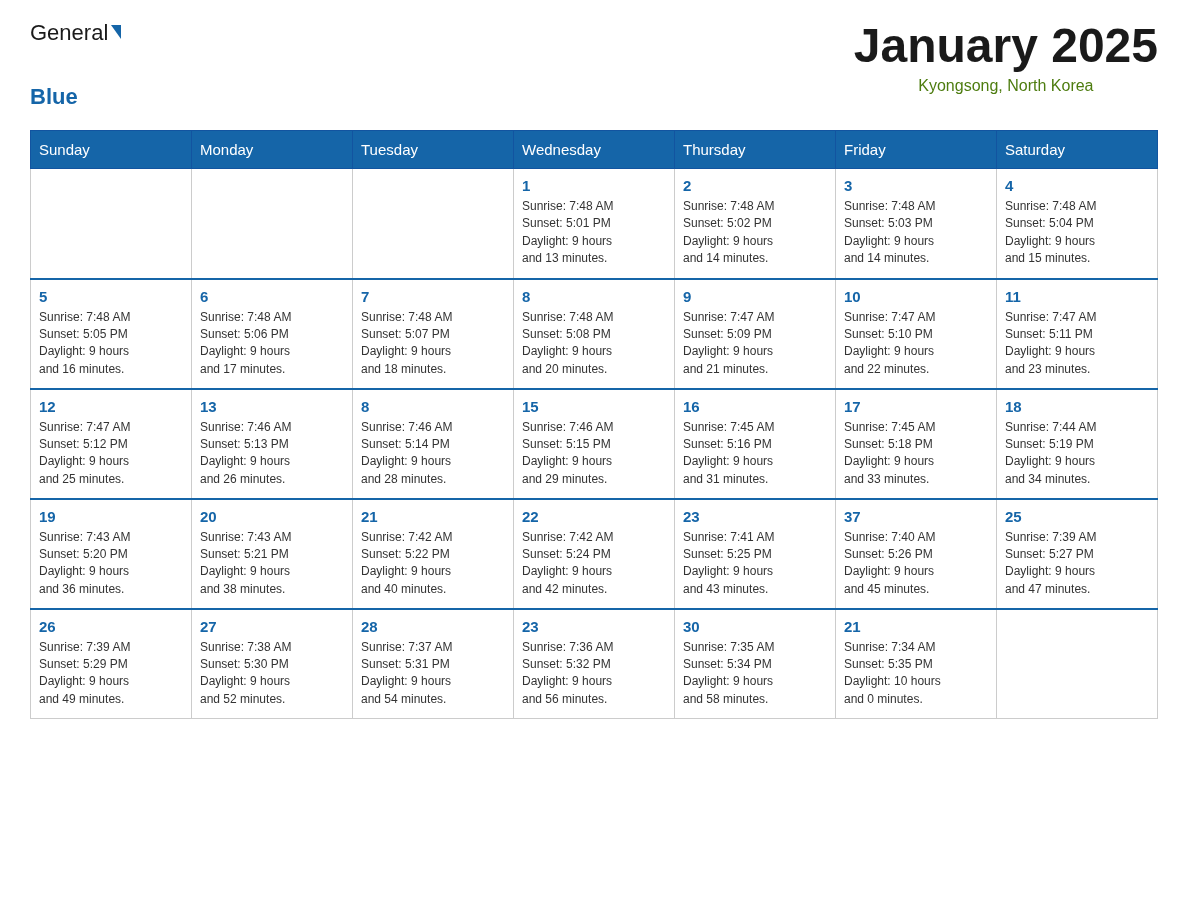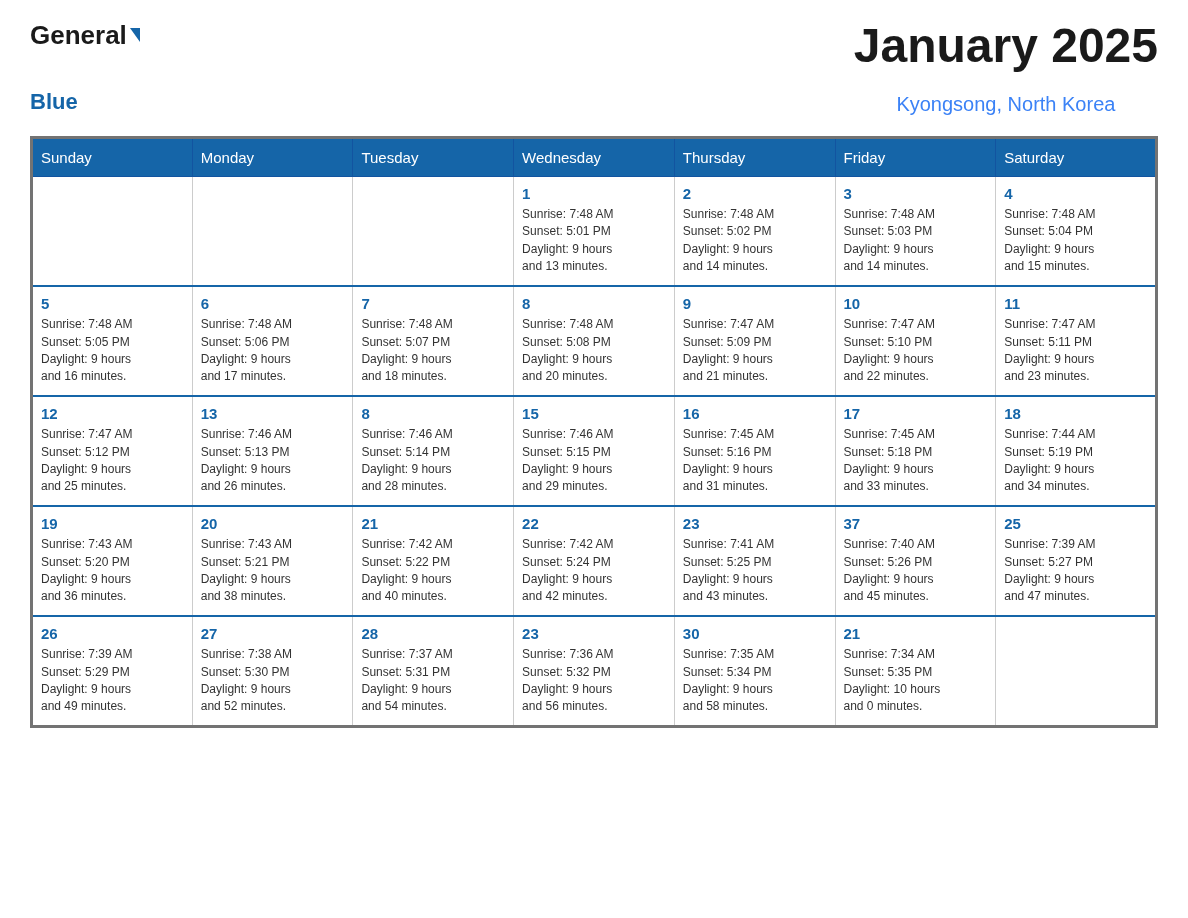--- a/index.html
+++ b/index.html
@@ -18,22 +18,22 @@
     .logo {
       display: flex;
       flex-direction: column;
       align-items: flex-start;
     }
     .logo-top {
       display: flex;
       align-items: center;
     }
     .logo-general {
-      font-size: 26px;
-      font-weight: bold;
+      font-size: 22px;
+      font-weight: normal;
       color: #1a1a1a;
     }
     .logo-blue-container {
       display: flex;
       align-items: center;
     }
     .logo-blue {
       font-size: 22px;
       font-weight: bold;
       color: #1565a8;
@@ -51,28 +51,28 @@
     .title-section {
       text-align: center;
     }
     .month-title {
       font-size: 48px;
       font-weight: bold;
       color: #1a1a1a;
       line-height: 1.1;
     }
     .location {
-      font-size: 20px;
-      color: #3b82f6;
-      margin-top: 20px;
+      font-size: 16px;
+      color: #4d7c0f;
+      margin-top: 4px;
     }
     .calendar {
       width: 100%;
       border-collapse: collapse;
-      border: 3px solid #737373;
+      border: 1px solid #737373;
     }
     .calendar th {
       background-color: #1565a8;
       color: #fff;
       padding: 10px 8px;
       text-align: left;
       font-size: 15px;
       font-weight: normal;
       border: 1px solid #1254a0;
     }

